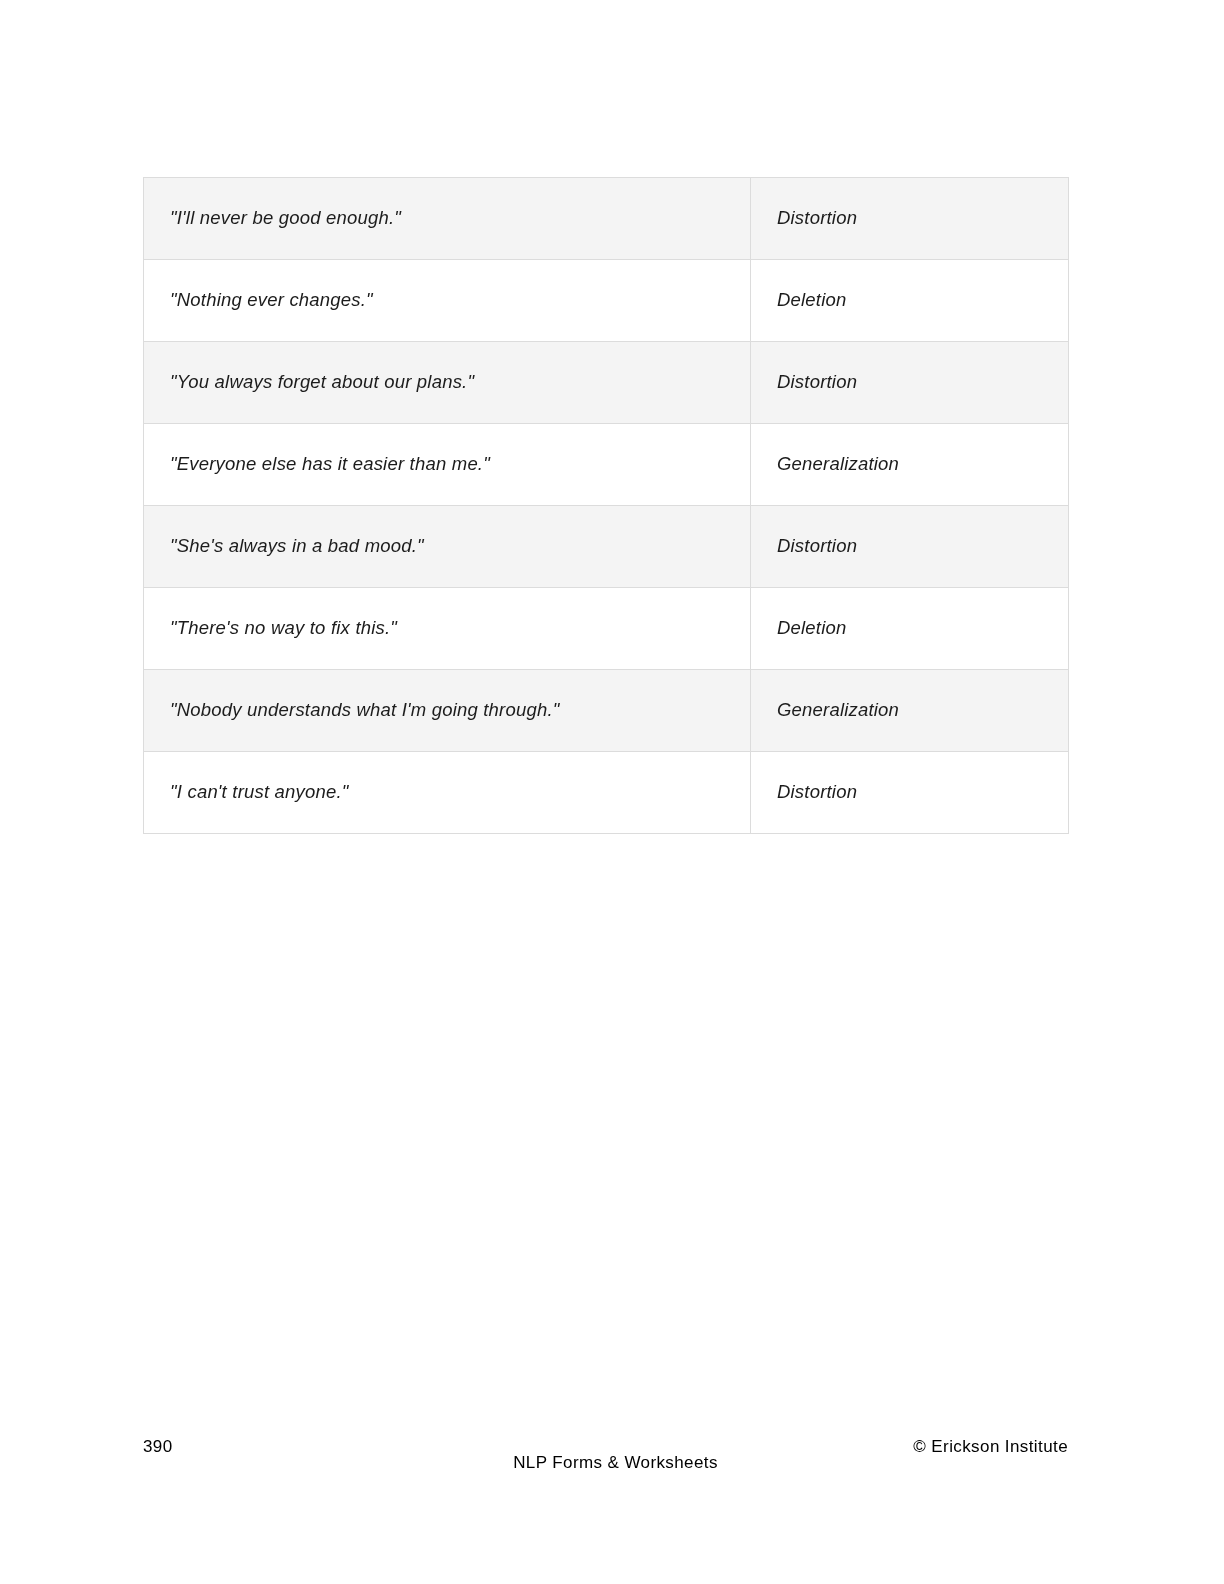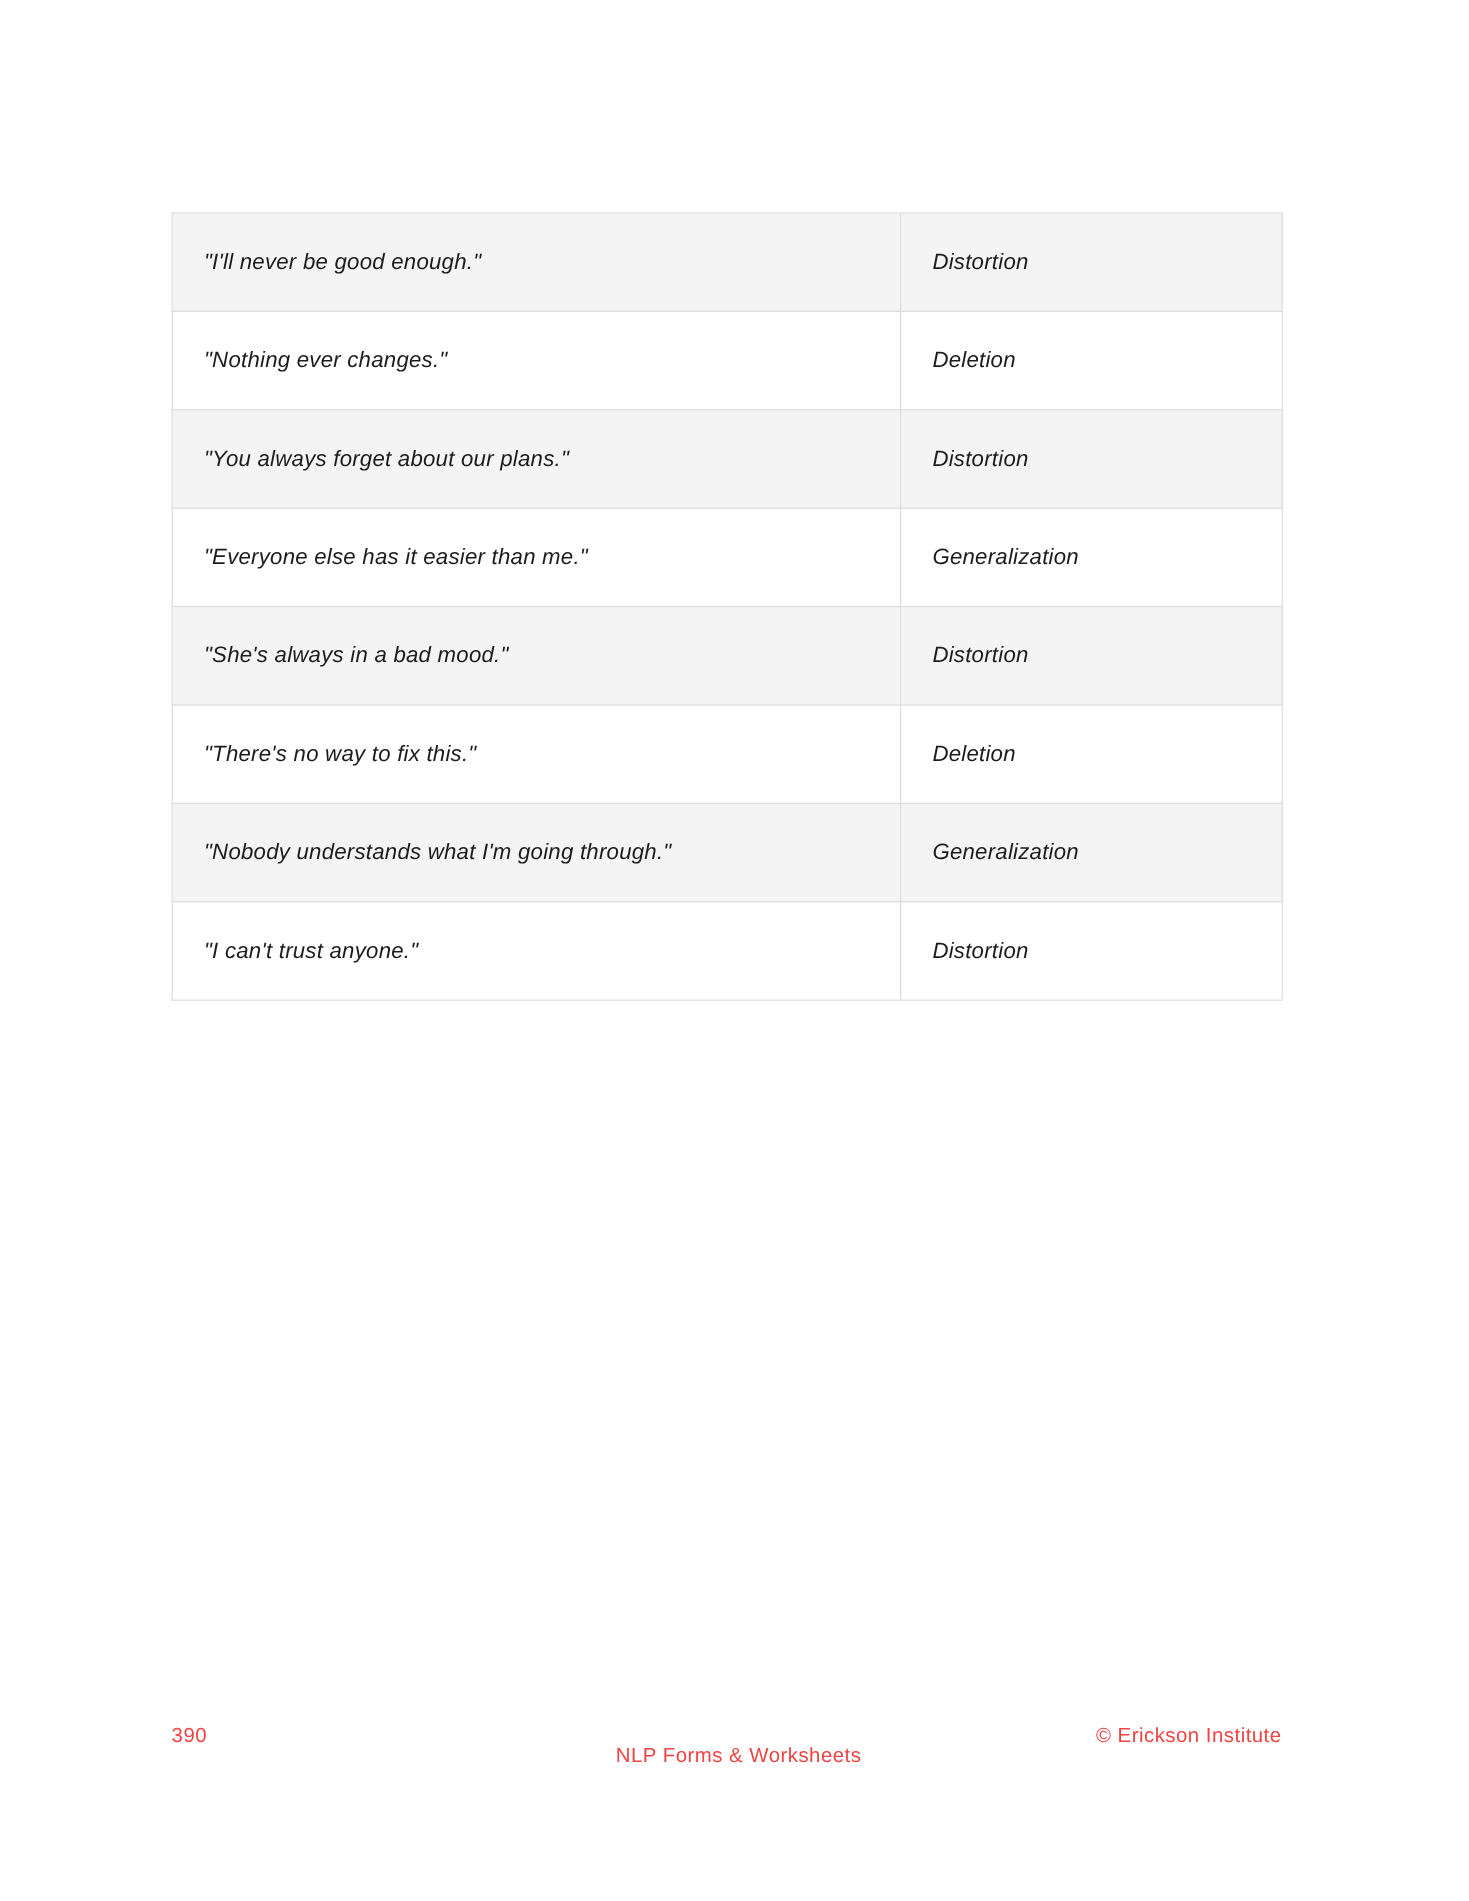--- a/index.html
+++ b/index.html
@@ -76,21 +76,21 @@
   .footer {
     position: absolute;
     left: 143px;
     top: 1434px;
     width: 925px;
     height: 26px;
     display: flex;
     align-items: center;
     justify-content: space-between;
     font-size: 17px;
-    color: #ef4444;
+    color: #000000;
     letter-spacing: 0.4px;
   }
 
   .footer .page-number {
     flex: 0 0 auto;
     text-align: left;
   }
 
   .footer .doc-title {
     position: absolute;

